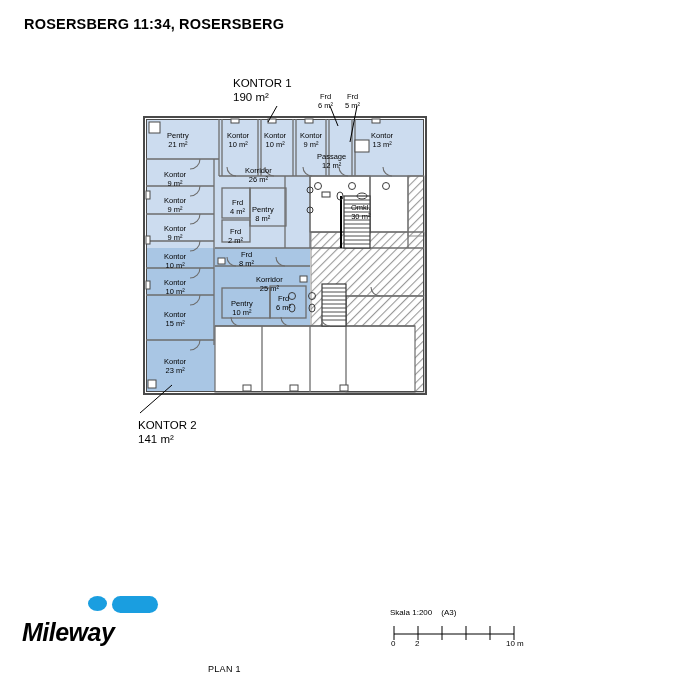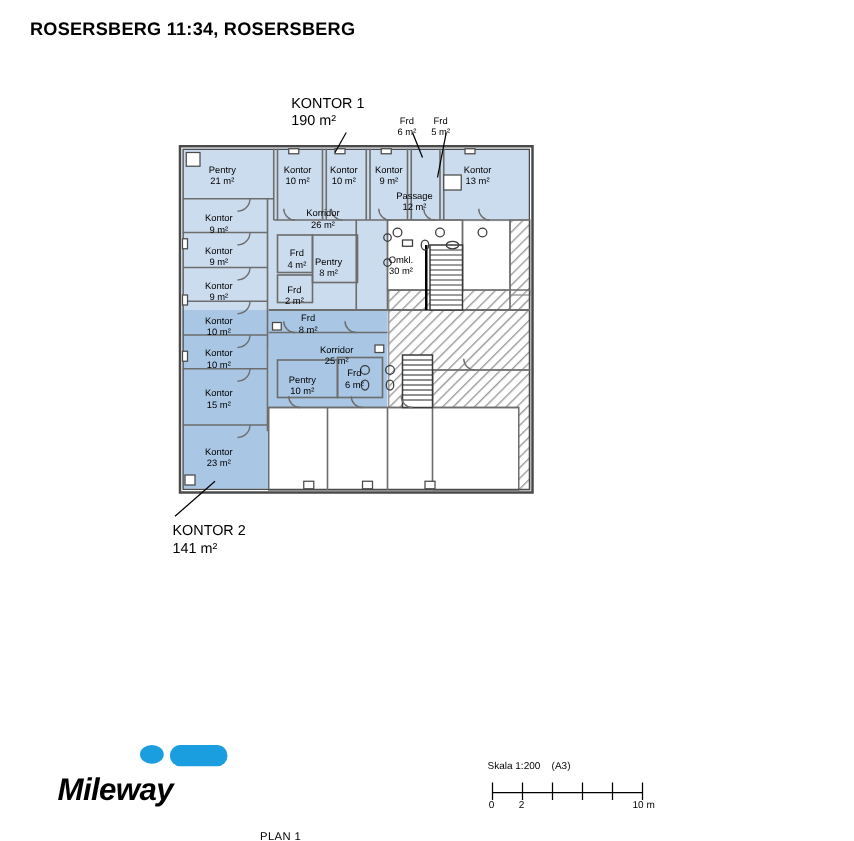--- a/index.html
+++ b/index.html
@@ -14,21 +14,21 @@
 
   
   .anno{position:absolute;font-size:10.5px;line-height:12.5px;white-space:nowrap;}
   .anno.big{font-size:11.5px;line-height:14px;}
   .anno.small{font-size:7.5px;line-height:9px;text-align:center;}
 
   
   #floorplan{position:absolute;left:0;top:0;width:683px;height:673px;}
 
   
-  #logo-wrap{position:absolute;left:22px;top:596px;width:150px;height:50px;margin-left:24px;}
+  #logo-wrap{position:absolute;left:22px;top:596px;width:150px;height:50px;}
   #logo-text{position:absolute;left:0;top:22px;font-size:25px;font-weight:bold;
              font-style:italic;letter-spacing:-0.5px;font-family:"Liberation Sans",sans-serif;}
   #logo-dot{position:absolute;left:66px;top:0px;width:19px;height:15px;border-radius:50%;background:#1a9ee0;}
   #logo-pill{position:absolute;left:90px;top:0px;width:46px;height:17px;border-radius:9px;background:#1a9ee0;}
 
   #plan-label{position:absolute;left:208px;top:664px;font-size:9px;letter-spacing:.3px;}
 
   #scale-wrap{position:absolute;left:390px;top:608px;width:150px;height:45px;}
   #scale-caption{position:absolute;left:0;top:0;font-size:8px;white-space:nowrap;}
   #scale-caption .par{margin-left:9px;}
@@ -252,21 +252,21 @@
       <span>4 m²</span>
     </div>
     <div class="anno small" style="left:252px;top:205px;">
       <span>Pentry</span><br>
       <span>8 m²</span>
     </div>
     <div class="anno small" style="left:228px;top:227px;">
       <span>Frd</span><br>
       <span>2 m²</span>
     </div>
-    <div class="anno small" style="left:311px;top:203px;">
+    <div class="anno small" style="left:311px;top:203px;padding-left:40px;">
       <span>Omkl.</span><br>
       <span>30 m²</span>
     </div>
     <div class="anno small" style="left:164px;top:252px;">
       <span>Kontor</span><br>
       <span>10 m²</span>
     </div>
     <div class="anno small" style="left:239px;top:250px;">
       <span>Frd</span><br>
       <span>8 m²</span>

